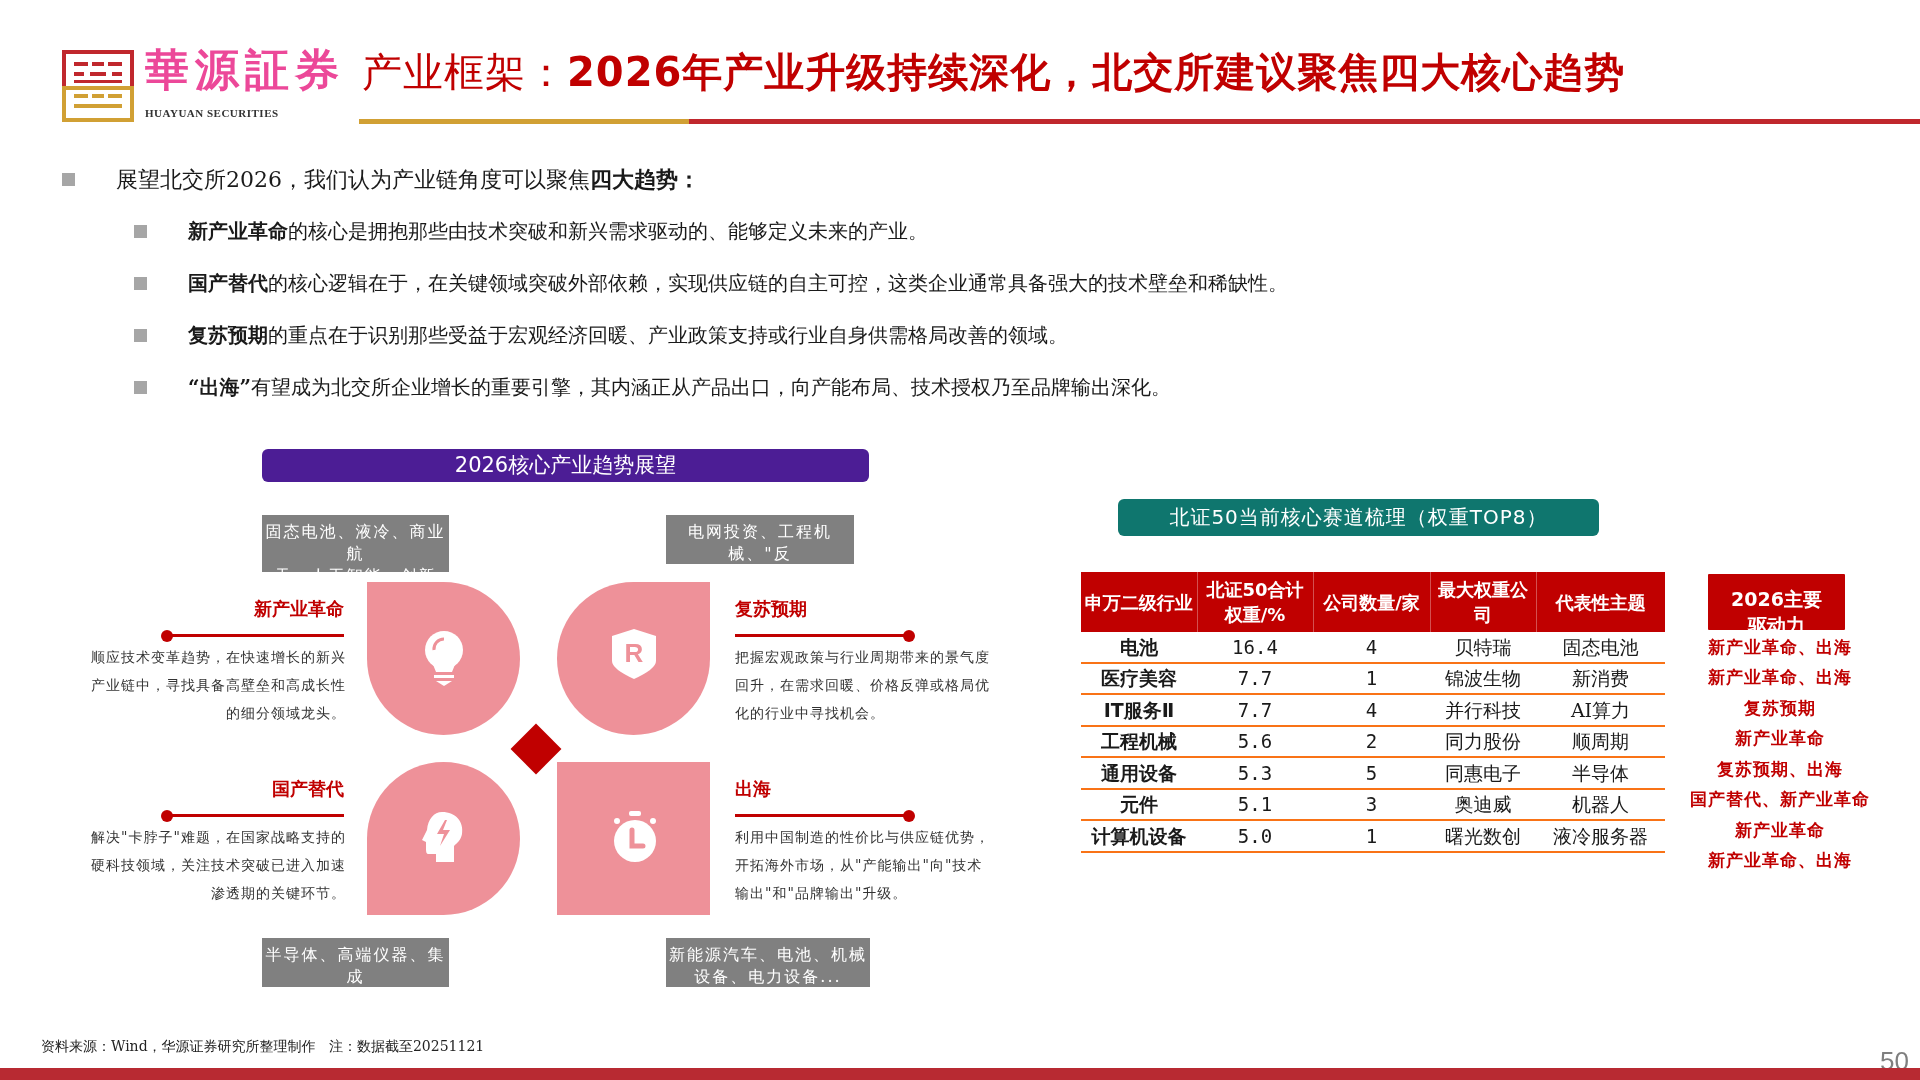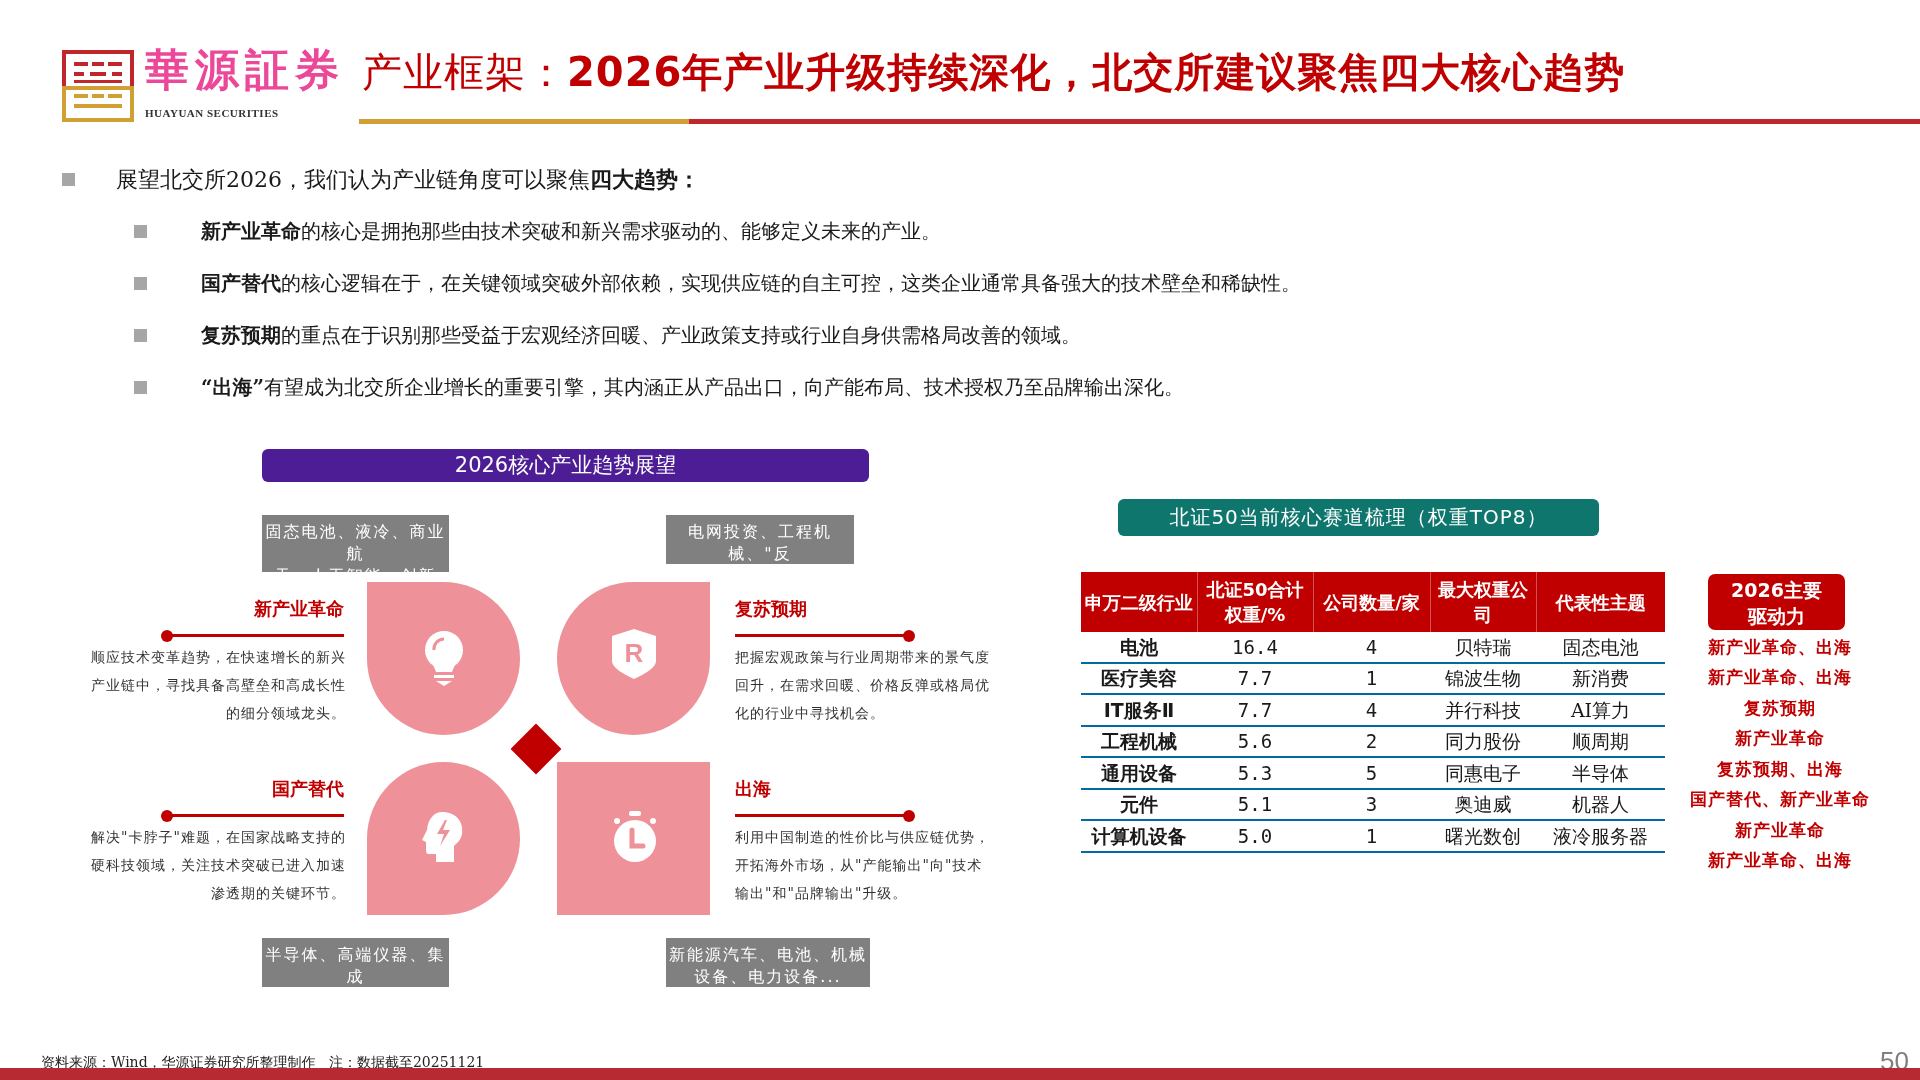--- a/index.html
+++ b/index.html
@@ -15,43 +15,43 @@
   .rule-gold { left:359px; top:119px; width:330px; height:5px; background:#d1a034; }
   .rule-red { left:689px; top:119px; width:1231px; height:5px; background:#c0272d; }
 
   
   .bullet-main { left:62px; top:163px; font-size:22px; line-height:32px; white-space:nowrap; }
   .sq { display:inline-block; width:13px; height:13px; background:#a6a6a6; vertical-align:middle; }
   .bullet-main .sq { position:absolute; left:0; top:10px; }
   .bullet-main .txt { position:absolute; left:54px; top:0; }
   .sub { left:134px; font-size:20px; line-height:30px; white-space:nowrap; }
   .sub .sq { position:absolute; left:0; top:9px; }
-  .sub .txt { position:absolute; left:67px; top:0; }
+  .sub .txt { position:absolute; left:54px; top:0; }
   b.em { font-weight:bold; }
 
   
   .diag-title { left:262px; top:449px; width:607px; height:33px; background:#4c1d95; border-radius:6px; color:#fff; font-size:21px; text-align:center; line-height:33px; font-family:"DejaVu Sans", sans-serif; }
   .gbox { background:#808080; color:#fff; font-size:16px; line-height:22px; text-align:center; padding-top:6px; box-sizing:border-box; letter-spacing:2px; }
   .petal { width:153px; height:153px; background:#ee9199; }
   .diamond { left:518px; top:731px; width:36px; height:36px; background:#c00000; transform:rotate(45deg); }
   .p-title { font-size:18px; font-weight:bold; color:#c00000; font-family:"DejaVu Sans", sans-serif; }
   .p-line { height:3px; background:#c00000; }
   .p-dot { width:12px; height:12px; border-radius:50%; background:#c00000; }
   .p-desc { font-size:14px; line-height:28px; color:#333; letter-spacing:1px; }
   .icon svg { display:block; }
 
   
   .tbl-title { left:1118px; top:499px; width:481px; height:37px; background:#0f766e; border-radius:6px; color:#fff; font-size:20px; text-align:center; line-height:37px; font-family:"DejaVu Sans", sans-serif; letter-spacing:1px; }
   table.t { position:absolute; left:1081px; top:572px; width:584px; border-collapse:collapse; font-size:19px; }
   table.t th { background:#c00000; color:#fff; font-weight:bold; font-size:18px; line-height:25px; height:60px; padding:0 2px; border-left:1px solid #d35050; text-align:center; font-family:"DejaVu Sans", sans-serif; }
   table.t th:first-child { border-left:none; }
-  table.t td { height:29.5px; padding:0; border-bottom:2px solid #0369a1; text-align:center; line-height:28px; }
+  table.t td { height:29.5px; padding:0; border-bottom:2px solid #f97316; text-align:center; line-height:28px; }
   table.t td.ind { font-weight:bold; font-family:"DejaVu Sans", sans-serif; }
   table.t td.num { font-family:"DejaVu Sans Mono", monospace; }
-  .drv-head { left:1708px; top:574px; width:137px; height:56px; background:#c00000; border-radius:7px; color:#fff; font-size:19px; line-height:26px; text-align:center; font-weight:bold; padding-top:3px; box-sizing:border-box; font-family:"DejaVu Sans", sans-serif; }
+  .drv-head { left:1708px; top:574px; width:137px; height:56px; background:#c00000; border-radius:1px; color:#fff; font-size:19px; line-height:26px; text-align:center; font-weight:bold; padding-top:12px; box-sizing:border-box; font-family:"DejaVu Sans", sans-serif; }
   .drv { left:1670px; width:220px; text-align:center; color:#c00000; font-weight:bold; font-size:17px; line-height:30px; letter-spacing:1px; font-family:"DejaVu Sans", sans-serif; }
 
   
   .source { left:41px; top:1038px; font-size:14px; color:#222; }
   .pagenum { left:1880px; top:1010px; font-size:26px; color:#7f7f7f; font-family:Liberation Sans, sans-serif;margin-top:36px; }
   .footer-bar { left:0; top:1068px; width:1920px; height:12px; background:#b82a32; }
 </style>
 </head>
 <body>
 
@@ -269,15 +269,15 @@
 </div>
 <div class="abs drv" style="top:632px;">新产业革命、出海</div>
 <div class="abs drv" style="top:662px;">新产业革命、出海</div>
 <div class="abs drv" style="top:693px;">复苏预期</div>
 <div class="abs drv" style="top:723px;">新产业革命</div>
 <div class="abs drv" style="top:754px;">复苏预期、出海</div>
 <div class="abs drv" style="top:784px;">国产替代、新产业革命</div>
 <div class="abs drv" style="top:815px;">新产业革命</div>
 <div class="abs drv" style="top:845px;">新产业革命、出海</div>
 
-<div class="abs source" style="white-space:pre;margin-top:16px;">资料来源：Wind，华源证券研究所整理制作   注：数据截至20251121</div>
+<div class="abs source" style="white-space:pre;">资料来源：Wind，华源证券研究所整理制作   注：数据截至20251121</div>
 <div class="abs pagenum">50</div>
 <div class="abs footer-bar"></div>
 
 </body></html>

